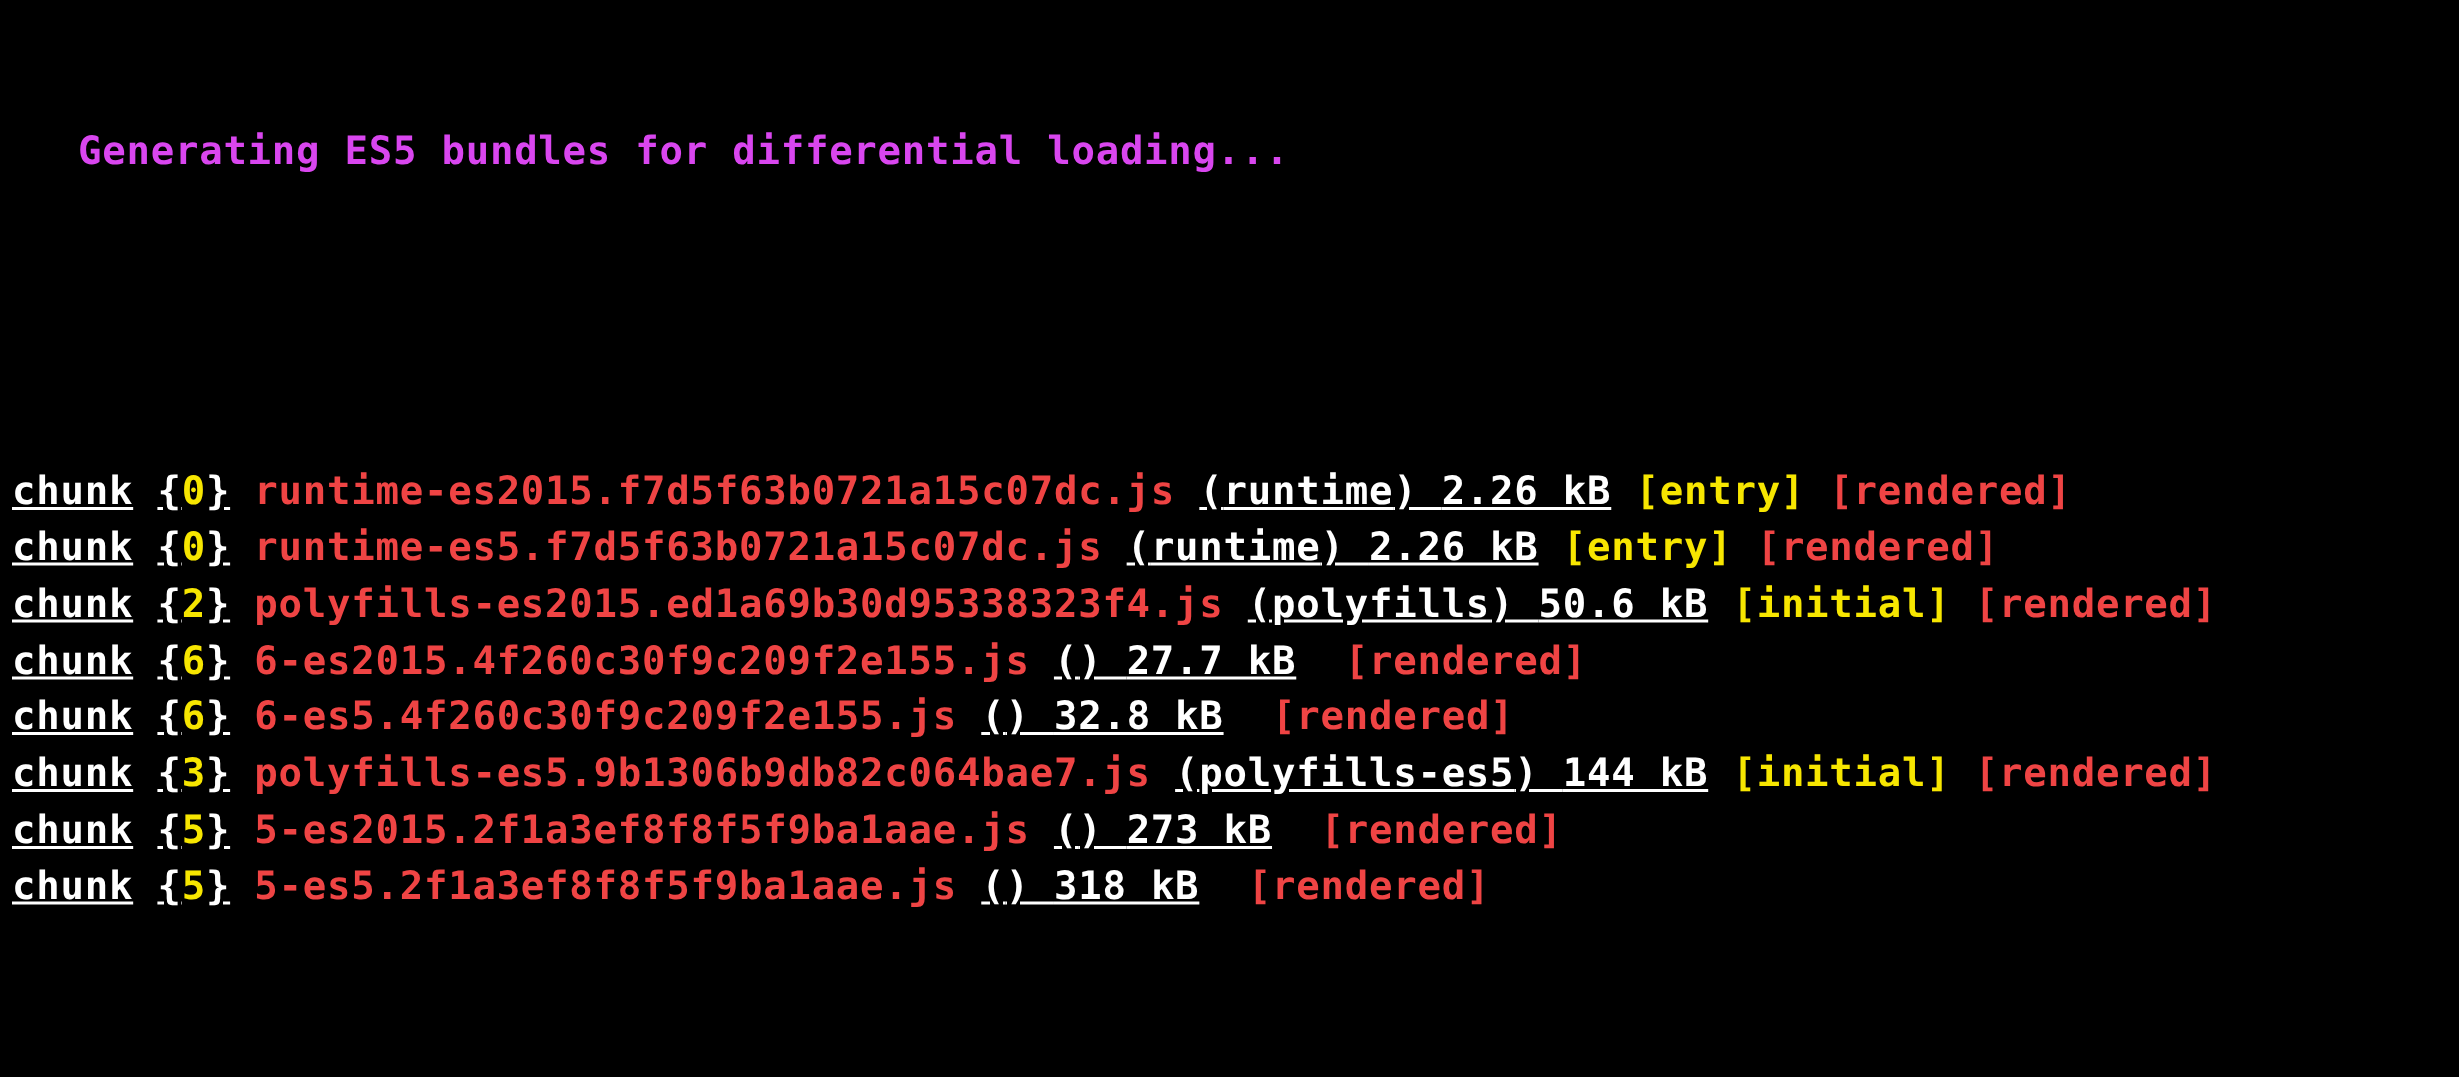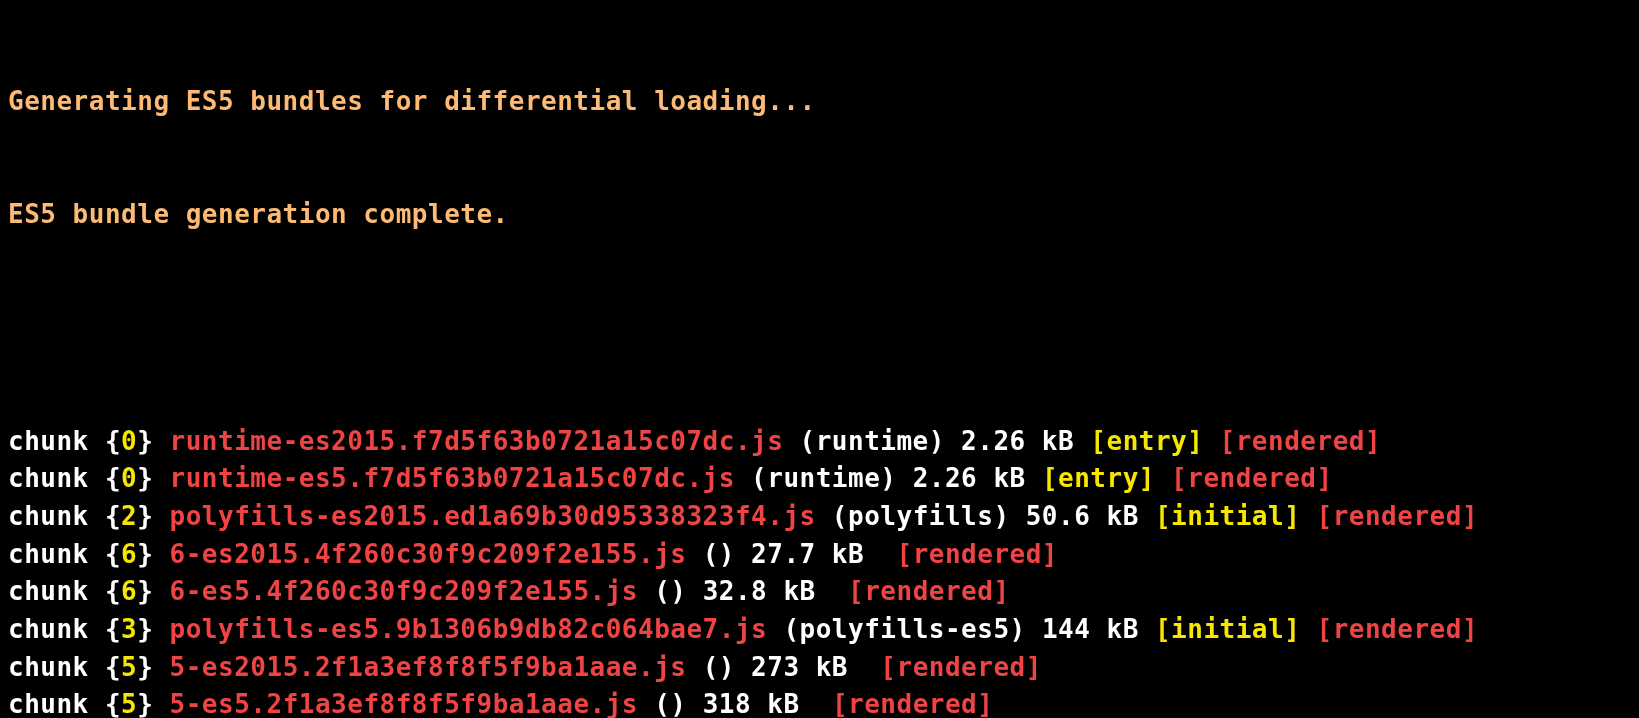--- a/index.html
+++ b/index.html
@@ -13,29 +13,28 @@
   .terminal {
     font-family: "Consolas", "Menlo", "DejaVu Sans Mono", "Liberation Mono", monospace;
     font-size: 26px;
     line-height: 1.45;
     color: #d8d8d8;
     padding: 8px 8px 8px 8px;
     white-space: pre;
     font-weight: bold;
     letter-spacing: 0.5px;
   }
-  .dim   { color: #fdba74; }
-  .white { color: #ffffff; }
+  .dim   { color: #d946ef; margin-left: 44px; }
+  .white { color: #ffffff; text-decoration: underline; }
   .yellow{ color: #f7e600; }
   .green { color: #ef4444; }
   .blank-line { height: 1.45em; }
 </style>
 </head>
 <body>
 
 <div class="terminal">
   <div><span class="dim">Generating ES5 bundles for differential loading...</span></div>
-  <div><span class="dim">ES5 bundle generation complete.</span></div>
   <div class="blank-line"></div>
   <div id="chunks"><div><span class="white">chunk</span> <span class="white">{</span><span class="yellow">0</span><span class="white">}</span> <span class="green">runtime-es2015.f7d5f63b0721a15c07dc.js</span> <span class="white">(<span>runtime</span>) <span>2.26 kB</span></span> <span class="yellow">[entry]</span> <span class="green">[rendered]</span></div><div><span class="white">chunk</span> <span class="white">{</span><span class="yellow">0</span><span class="white">}</span> <span class="green">runtime-es5.f7d5f63b0721a15c07dc.js</span> <span class="white">(<span>runtime</span>) <span>2.26 kB</span></span> <span class="yellow">[entry]</span> <span class="green">[rendered]</span></div><div><span class="white">chunk</span> <span class="white">{</span><span class="yellow">2</span><span class="white">}</span> <span class="green">polyfills-es2015.ed1a69b30d95338323f4.js</span> <span class="white">(<span>polyfills</span>) <span>50.6 kB</span></span> <span class="yellow">[initial]</span> <span class="green">[rendered]</span></div><div><span class="white">chunk</span> <span class="white">{</span><span class="yellow">6</span><span class="white">}</span> <span class="green">6-es2015.4f260c30f9c209f2e155.js</span> <span class="white">(<span></span>) <span>27.7 kB</span></span>  <span class="green">[rendered]</span></div><div><span class="white">chunk</span> <span class="white">{</span><span class="yellow">6</span><span class="white">}</span> <span class="green">6-es5.4f260c30f9c209f2e155.js</span> <span class="white">(<span></span>) <span>32.8 kB</span></span>  <span class="green">[rendered]</span></div><div><span class="white">chunk</span> <span class="white">{</span><span class="yellow">3</span><span class="white">}</span> <span class="green">polyfills-es5.9b1306b9db82c064bae7.js</span> <span class="white">(<span>polyfills-es5</span>) <span>144 kB</span></span> <span class="yellow">[initial]</span> <span class="green">[rendered]</span></div><div><span class="white">chunk</span> <span class="white">{</span><span class="yellow">5</span><span class="white">}</span> <span class="green">5-es2015.2f1a3ef8f8f5f9ba1aae.js</span> <span class="white">(<span></span>) <span>273 kB</span></span>  <span class="green">[rendered]</span></div><div><span class="white">chunk</span> <span class="white">{</span><span class="yellow">5</span><span class="white">}</span> <span class="green">5-es5.2f1a3ef8f8f5f9ba1aae.js</span> <span class="white">(<span></span>) <span>318 kB</span></span>  <span class="green">[rendered]</span></div></div>
   
   
 </div>
 
 </body></html>

